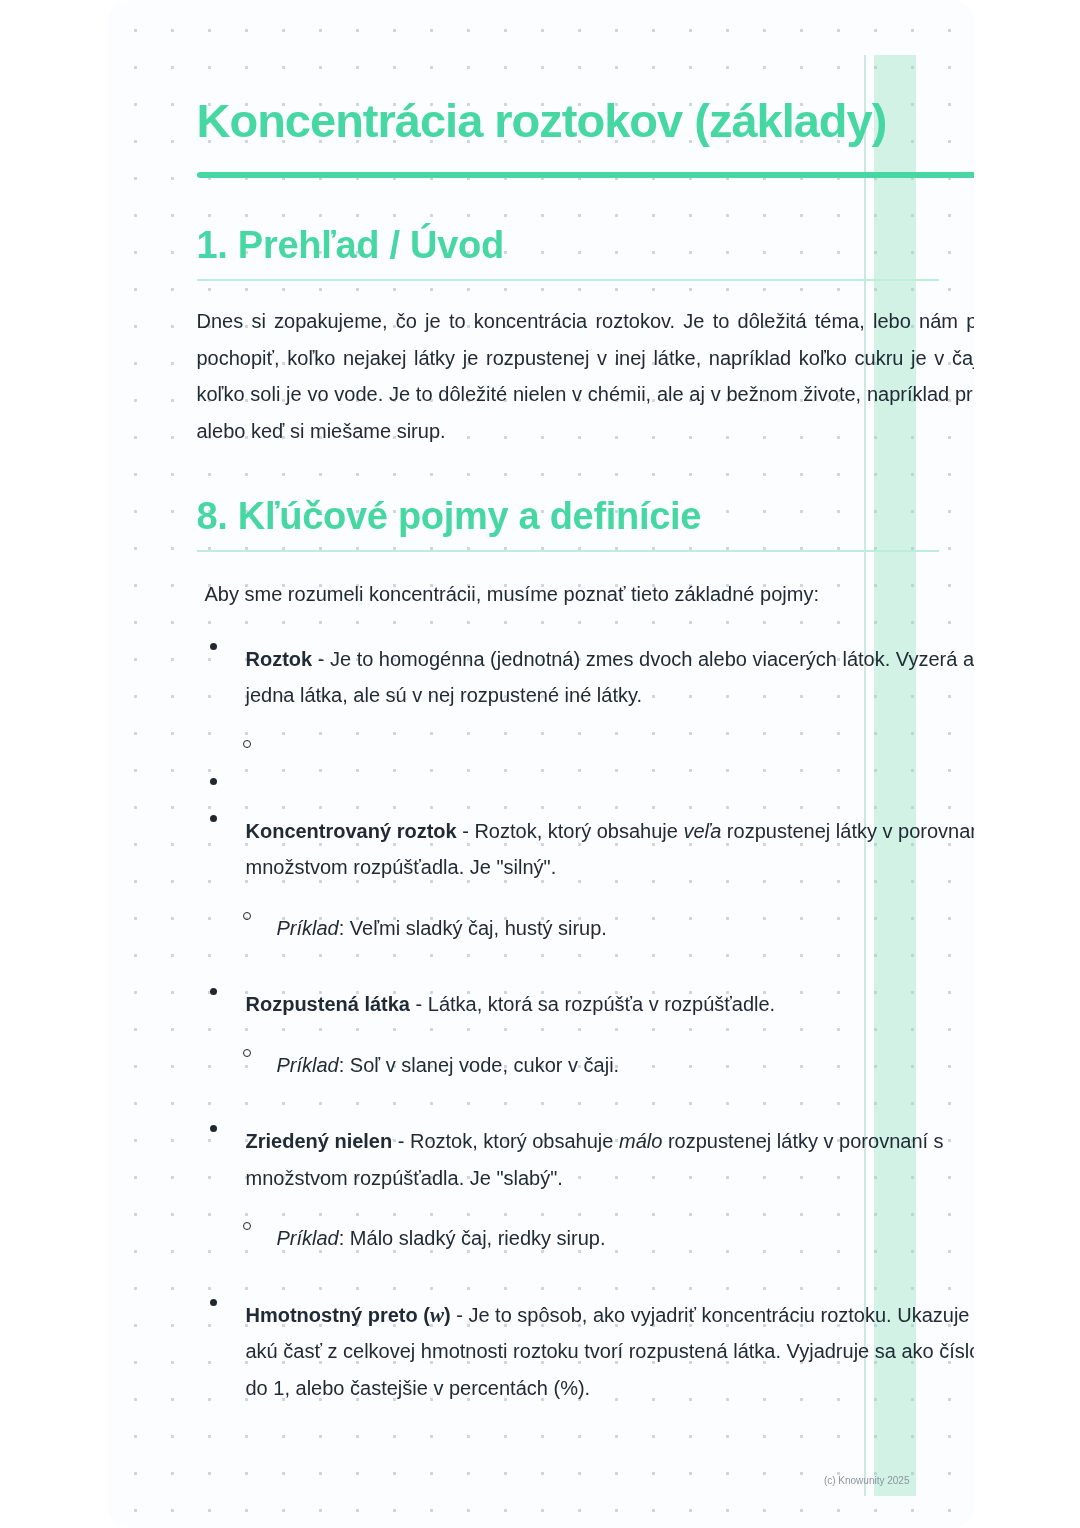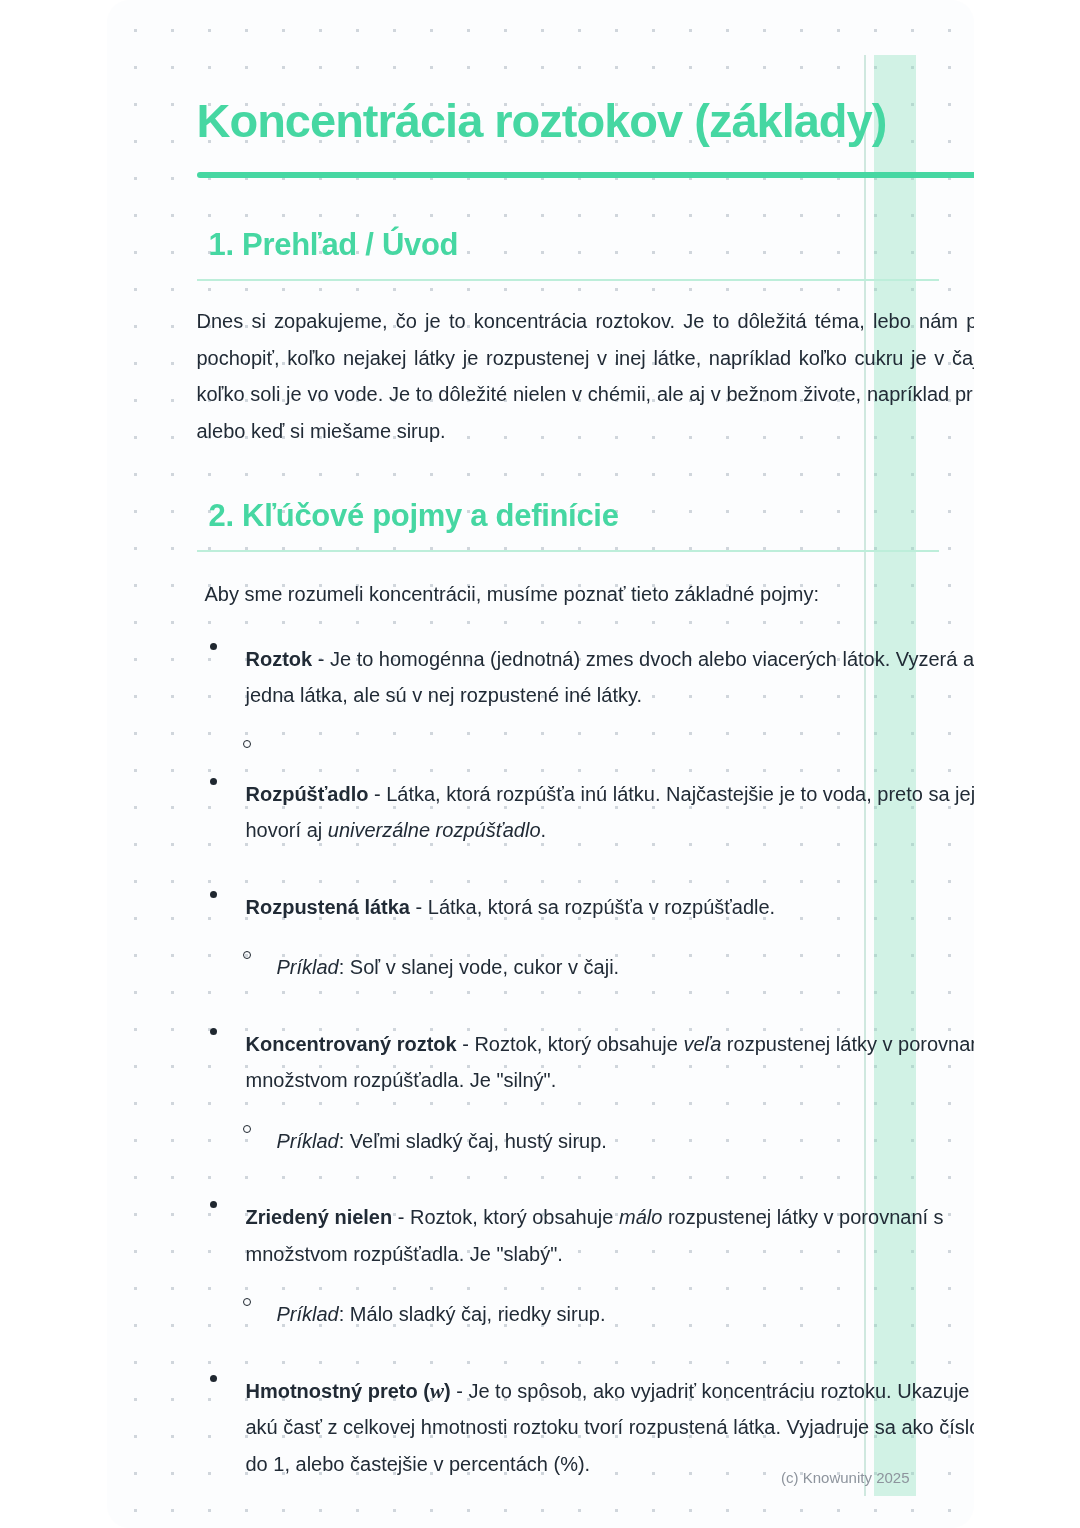--- a/index.html
+++ b/index.html
@@ -60,22 +60,22 @@
 
   .title-rule {
     margin-top: 16px;
     width: 842px;
     height: 6px;
     border-radius: 3px;
     background: var(--accent);
   }
 
   h2.section-heading {
-    margin: 48px 0 0 12px;
-    font-size: 31px;
+    margin: 48px 0 0 0;
+    font-size: 38px;
     line-height: 38px;
     font-weight: bold;
     letter-spacing: -0.3px;
     color: var(--accent);
   }
 
   .h2-rule {
     margin-top: 15px;
     width: 742px;
     height: 2px;
@@ -150,21 +150,21 @@
     font-style: italic;
     font-weight: bold;
     font-size: 21px;
   }
 
   .footer {
     position: absolute;
     right: 64px;
     bottom: 42px;
     z-index: 3;
-    font-size: 15px;
+    font-size: 10px;
     color: #8d949d;
   }
 
   :root {
     --accent: #46d7a2;
     --accent-light: #bdeeda;
   }
 </style>
 </head>
 <body>
@@ -178,21 +178,21 @@
     <h1 class="title">Koncentrácia roztokov (základy)</h1>
     <div class="title-rule"></div>
 
     <section>
       <h2 class="section-heading">1. Prehľad / Úvod</h2>
       <div class="h2-rule"></div>
       <p class="para">Dnes si zopakujeme, čo je to koncentrácia roztokov. Je to dôležitá téma, lebo nám pomáha pochopiť, koľko nejakej látky je rozpustenej v inej látke, napríklad koľko cukru je v čaji alebo koľko soli je vo vode. Je to dôležité nielen v chémii, ale aj v bežnom živote, napríklad pri varení alebo keď si miešame sirup.</p>
     </section>
 
     <section>
-      <h2 class="section-heading">2. Kľúčové pojmy a definície</h2>
+      <h2 class="section-heading">8. Kľúčové pojmy a definície</h2>
       <div class="h2-rule"></div>
       <p class="intro">Aby sme rozumeli koncentrácii, musíme poznať tieto základné pojmy:</p>
 
       <ul class="terms">
 
         <li class="term-item">
           <span class="marker-col">
               <span class="dot"></span>
             </span>
           <div class="li-body">
@@ -203,50 +203,49 @@
                 </span>
             </div>
           </div>
         </li>
 
         <li class="term-item">
           <span class="marker-col">
               <span class="dot"></span>
             </span>
           <div class="li-body">
-            <p><b class="term-label">Rozpúšťadlo</b><span> - Látka, ktorá rozpúšťa inú látku. Najčastejšie je to voda, preto sa jej hovorí aj </span><i>univerzálne rozpúšťadlo</i><span>.</span></p>
+          </div>
+        </li>
+
+        <li class="term-item">
+          <span class="marker-col">
+              <span class="dot"></span>
+            </span>
+          <div class="li-body">
+            <p><b class="term-label">Koncentrovaný roztok</b><span> - Roztok, ktorý obsahuje </span><i>veľa</i><span> rozpustenej látky v porovnaní s množstvom rozpúšťadla. Je "silný".</span></p>
+            <div class="sub">
+              <span class="sub-marker-col">
+                  <span class="circ"></span>
+                </span>
+              <p><i>Príklad</i><span>: Veľmi sladký čaj, hustý sirup.</span></p>
+            </div>
           </div>
         </li>
 
         <li class="term-item">
           <span class="marker-col">
               <span class="dot"></span>
             </span>
           <div class="li-body">
             <p><b class="term-label">Rozpustená látka</b><span> - Látka, ktorá sa rozpúšťa v rozpúšťadle.</span></p>
             <div class="sub">
               <span class="sub-marker-col">
                   <span class="circ"></span>
                 </span>
               <p><i>Príklad</i><span>: Soľ v slanej vode, cukor v čaji.</span></p>
-            </div>
-          </div>
-        </li>
-
-        <li class="term-item">
-          <span class="marker-col">
-              <span class="dot"></span>
-            </span>
-          <div class="li-body">
-            <p><b class="term-label">Koncentrovaný roztok</b><span> - Roztok, ktorý obsahuje </span><i>veľa</i><span> rozpustenej látky v porovnaní s množstvom rozpúšťadla. Je "silný".</span></p>
-            <div class="sub">
-              <span class="sub-marker-col">
-                  <span class="circ"></span>
-                </span>
-              <p><i>Príklad</i><span>: Veľmi sladký čaj, hustý sirup.</span></p>
             </div>
           </div>
         </li>
 
         <li class="term-item">
           <span class="marker-col">
               <span class="dot"></span>
             </span>
           <div class="li-body">
             <p><b class="term-label">Zriedený nielen</b><span> - Roztok, ktorý obsahuje </span><i>málo</i><span> rozpustenej látky v porovnaní s množstvom rozpúšťadla. Je "slabý".</span></p>

